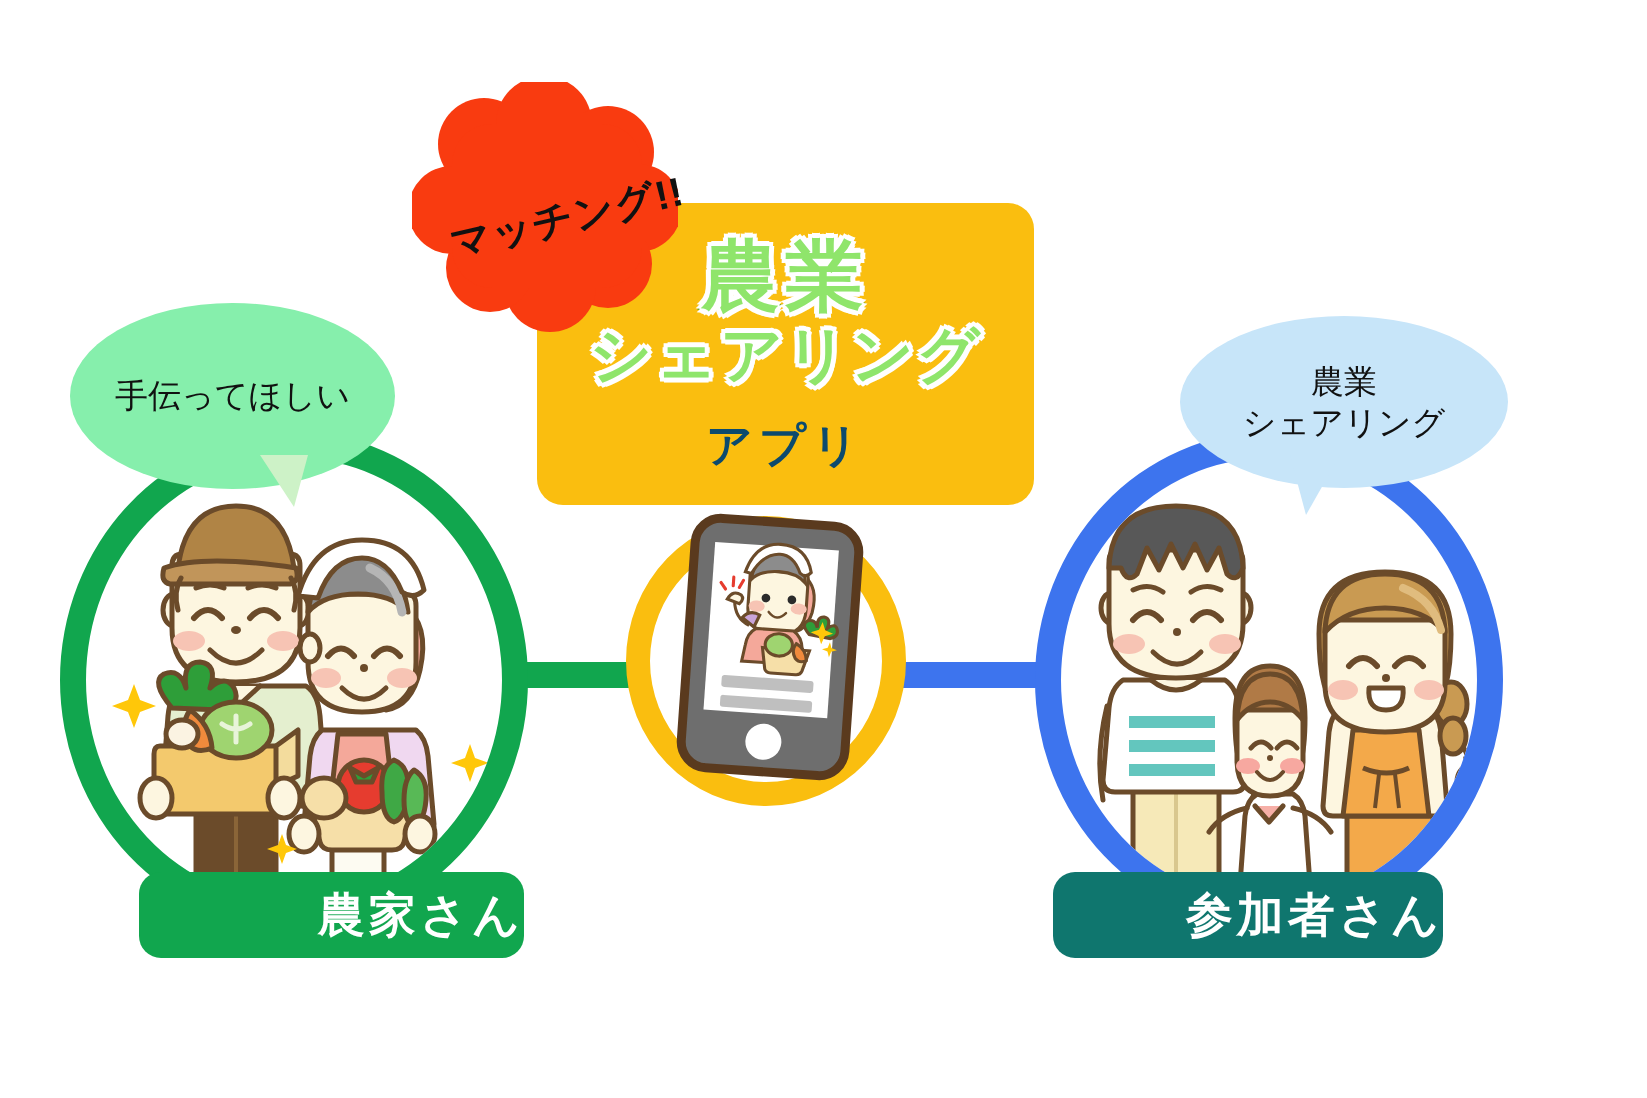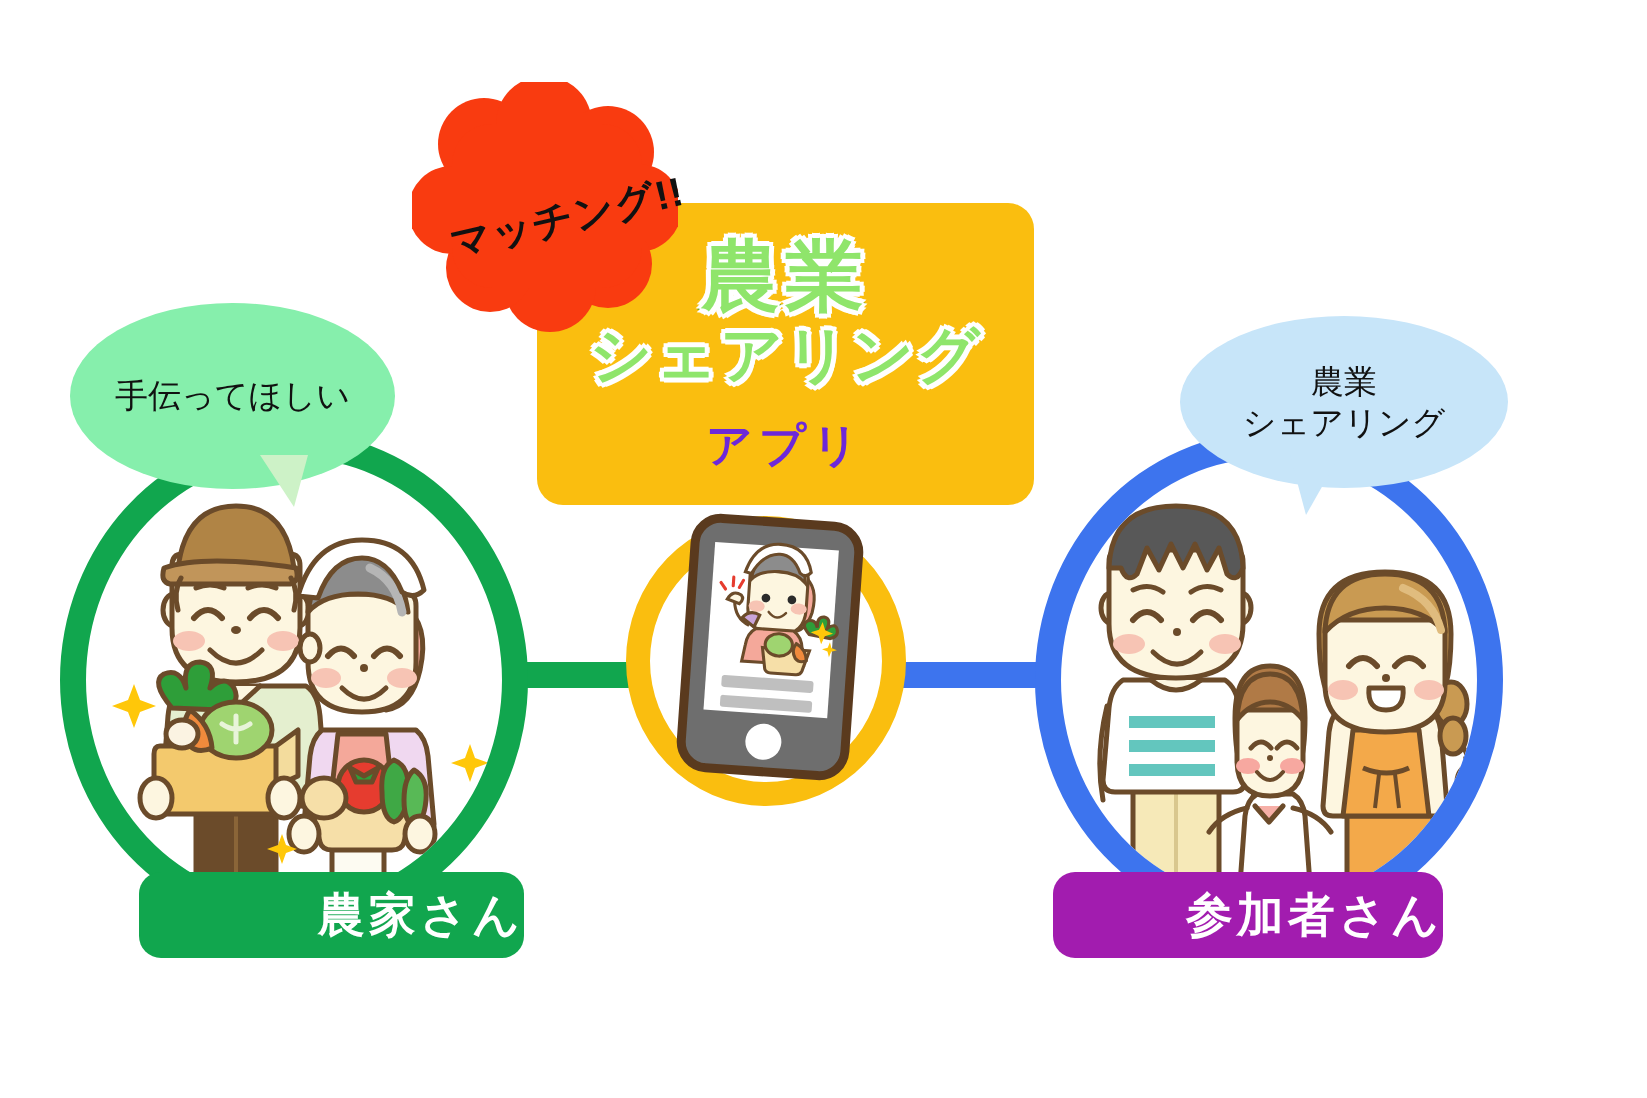--- a/index.html
+++ b/index.html
@@ -38,21 +38,21 @@
 
   
   .pill {
     position: absolute; border-radius: 22px;
     display: flex; align-items: center; justify-content: flex-end;
     color: #ffffff; font-weight: 700; letter-spacing: 4px;
   }
   .pill-left  { left: 139px;  top: 872px; width: 385px; height: 86px;
                 background: #11A64E; font-size: 47px; }
   .pill-right { left: 1053px; top: 872px; width: 390px; height: 86px;
-                background: #a21caf; font-size: 47px; }
+                background: #0f766e; font-size: 47px; }
 
   
   .bubble {
     position: absolute; border-radius: 50%;
     display: flex; align-items: center; justify-content: center;
     text-align: center; color: #111; line-height: 1.25;
   }
   .bubble-left {
     left: 70px; top: 303px; width: 325px; height: 186px;
     background: #86efac; font-size: 33px;
@@ -100,21 +100,21 @@
     -webkit-text-stroke: 3px #2E9E39;
     paint-order: stroke fill;
     text-shadow:
       0 0 0 #fff,
       -5px 0 0 #fff, 5px 0 0 #fff, 0 -5px 0 #fff, 0 5px 0 #fff,
       -4px -4px 0 #fff, 4px -4px 0 #fff, -4px 4px 0 #fff, 4px 4px 0 #fff;
   }
   .title-a { font-size: 78px; letter-spacing: 6px; line-height: 1.02; }
   .title-b { font-size: 62px; letter-spacing: 2px; line-height: 1.18; margin-top: 2px; }
   .title-c {
-    color: #6d28d9; font-size: 46px; font-weight: 700;
+    color: #0c4a6e; font-size: 46px; font-weight: 700;
     letter-spacing: 6px; margin-top: 24px;
   }
 
   
   .phone { position: absolute; left: 678px; top: 516px; width: 184px; height: 262px;
            transform: rotate(4deg); }
 </style>
 </head>
 <body>
 

